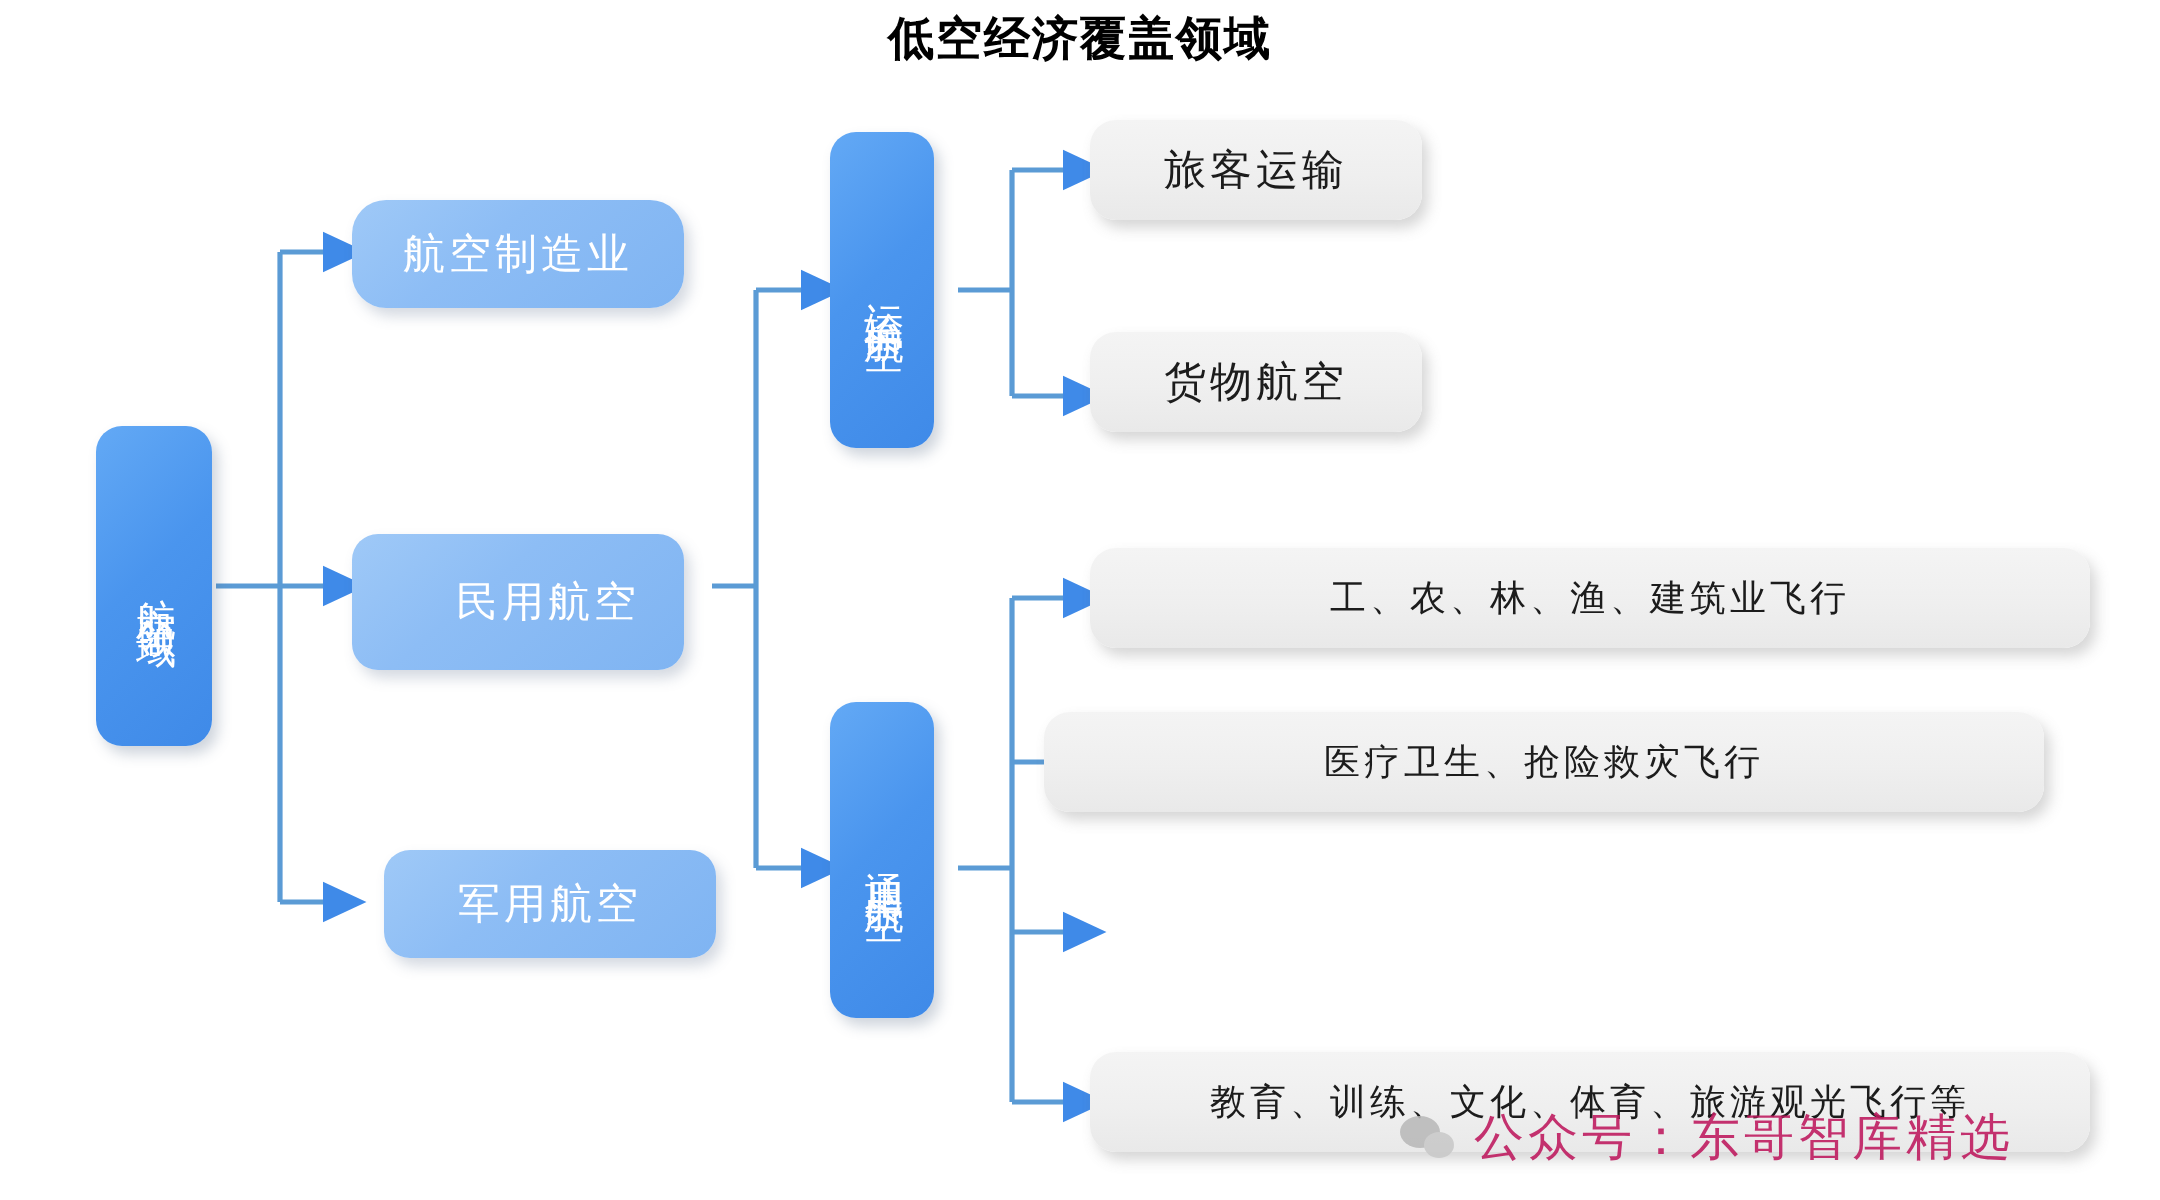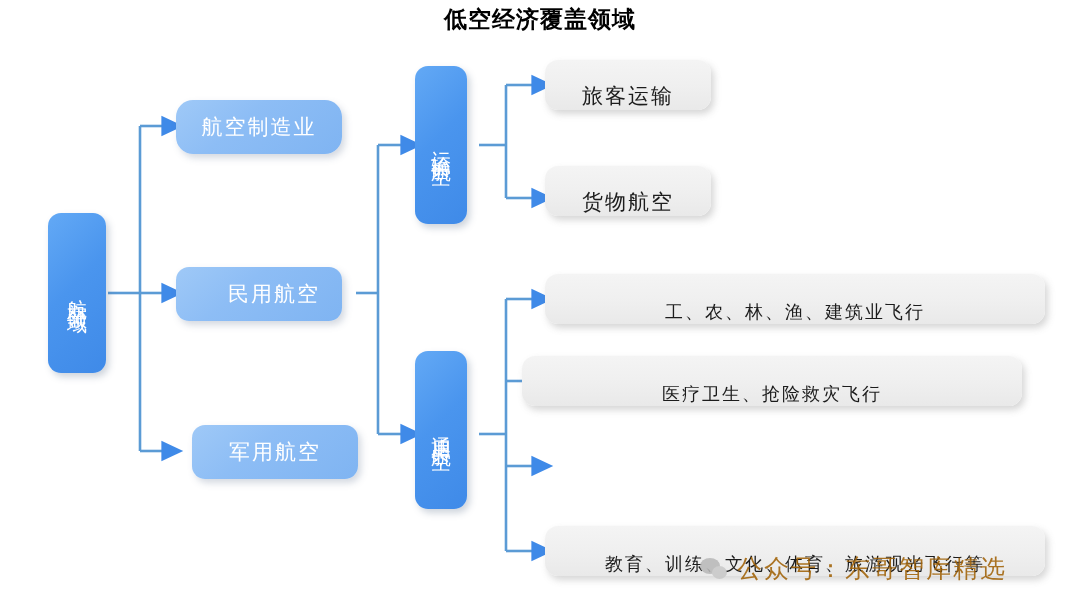--- a/index.html
+++ b/index.html
@@ -63,33 +63,32 @@
     font-weight: 500;
   }
   
   .node-grey {
     background: linear-gradient(180deg, #f4f4f4 0%, #efefef 55%, #e9e9e9 100%);
     color: #1c1c1c;
     border-radius: 13px;
     box-shadow: 3px 4px 7px rgba(120,120,120,0.30);
     font-size: 21px;
     letter-spacing: 2px;
-    align-items: flex-end;
   }
   .node-grey.wide { font-size: 18px; }
 
   
   #watermark {
     position: absolute;
     left: 700px; top: 552px;
     display: flex;
     align-items: center;
     gap: 7px;
     font-size: 25px;
-    color: #a16207;
+    color: #be185d;
     opacity: .88;
     letter-spacing: 2px;
     pointer-events: none;
     white-space: nowrap;
   }
   #watermark .wm-logo {
     width: 30px; height: 26px;
     position: relative;
     flex: none;
   }
@@ -141,21 +140,21 @@
     </g>
   </svg>
 
   <div class="node node-root" style="left:48px; top:213px; width:58px; height:160px;">
     <span>航空领域</span>
   </div>
 
   <div class="node node-blue" style="left:176px; top:100px; width:166px; height:54px;border-radius:17px;">
     <span>航空制造业</span>
   </div>
-  <div class="node node-blue" style="left:176px; top:267px; width:166px; height:54px;padding-left:30px;">
+  <div class="node node-blue" style="left:176px; top:267px; width:166px; height:68px;padding-left:30px;">
     <span>民用航空</span>
   </div>
   <div class="node node-blue" style="left:192px; top:425px; width:166px; height:54px;">
     <span>军用航空</span>
   </div>
 
   <div class="node node-vert" style="left:415px; top:66px; width:52px; height:158px;">
     <span>运输航空</span>
   </div>
   <div class="node node-vert" style="left:415px; top:351px; width:52px; height:158px;">

